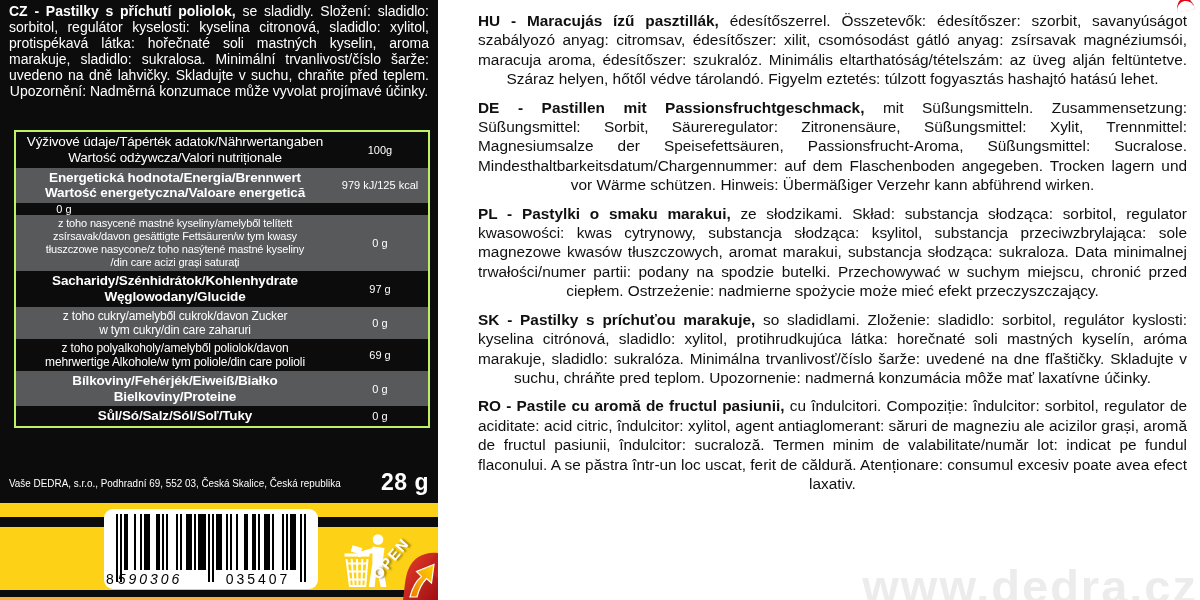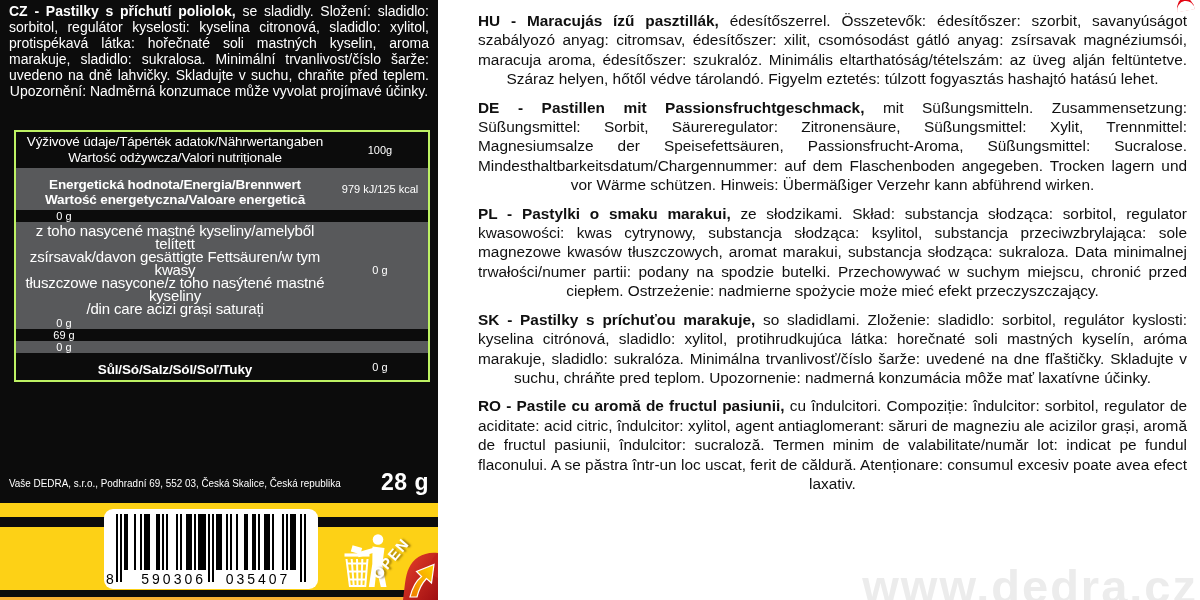--- a/index.html
+++ b/index.html
@@ -9,42 +9,42 @@
   }
   
   .label{position:absolute;left:0;top:0;width:438px;height:600px;background:var(--black,#0c0c0c);}
   .label-top{position:absolute;left:0;top:0;width:438px;height:503px;display:flex;flex-direction:column;color:#fff;overflow:hidden;}
   .title{text-align:center;font-weight:bold;font-size:19px;letter-spacing:.4px;padding-top:4px;}
   .cz{padding:3px 9px 0 9px;font-size:14px;line-height:16px;text-align:justify;text-align-last:center;height:124px;overflow:hidden;}
   .cz .lead{font-weight:bold;}
   .ntable{margin:3px 8px 0 14px;border:2px solid #bef264;}
   .row{display:flex;align-items:center;}
   .row.gray{background:var(--gray,#58595b);}
-  .row.bold .lbl{font-weight:bold;margin-top:7px;}
+  .row.bold .lbl{font-weight:bold;}
   .lbl{flex:1;text-align:center;white-space:pre-line;padding:2px 2px 2px 4px;letter-spacing:-.15px;}
   .val{width:96px;text-align:center;font-size:11px;}
   .row.lg .lbl{font-size:13.5px;line-height:15.8px;}
   .row.sm .lbl{font-size:12px;line-height:14px;}
-  .row.xs .lbl{font-size:15px;line-height:13px;}
+  .row.xs .lbl{font-size:11px;line-height:13px;}
   .mfr-row{margin-top:auto;display:flex;align-items:center;padding:4px 9px 7px 9px;}
   .mfr{font-size:11px;transform:scaleX(.9);transform-origin:left center;white-space:nowrap;}
   .weight{margin-left:auto;font-size:23px;font-weight:bold;letter-spacing:.5px;}
   
   .label-bottom{position:absolute;left:0;top:503px;width:438px;height:97px;}
   .s-y1{height:14px;background:var(--yellow,#fdd116);}
   .s-b1{height:10px;background:var(--black,#0c0c0c);}
   .s-y2{height:63px;background:var(--yellow,#fdd116);}
   .s-b2{height:7px;background:var(--black,#0c0c0c);}
   .s-o{height:3px;background:var(--orange,#f9b233);}
   .barcode-panel{position:absolute;left:104px;top:6px;width:214px;height:80px;background:#fff;border-radius:9px;}
   #bars{position:absolute;left:12px;top:5px;display:flex;align-items:flex-start;}
   #bars div{width:2px;}
   .bc-digit{position:absolute;bottom:2px;font-size:14px;color:#000;}
   .d-lead{left:0;width:12px;text-align:center;letter-spacing:0;}
-  .d-g1{left:18px;width:84px;text-align:right;letter-spacing:3px;}
+  .d-g1{left:4px;width:84px;text-align:center;letter-spacing:3px;font-style:italic;}
   .d-g2{left:112px;width:84px;text-align:center;letter-spacing:3px;}
   .tidyman{position:absolute;left:342px;top:29px;}
   .open{position:absolute;left:366px;top:47px;transform:rotate(-50deg);color:#fff;font-weight:bold;
         font-size:15px;letter-spacing:1.5px;text-shadow:1.5px 2px 2px rgba(70,45,0,.5);}
   .ribbon{position:absolute;right:0;bottom:0;width:35px;height:50px;}
   
   .right-panel{position:absolute;left:438px;top:0;width:762px;height:600px;background:#fff;
                padding:11px 13px 0 40px;box-sizing:border-box;}
   .para{font-size:15.4px;line-height:19.4px;color:#101010;text-align:justify;text-align-last:center;margin:0 0 9px 0;}
   .para b{font-weight:bold;}
@@ -76,27 +76,38 @@
         <div class="row lg bold">
           <div class="val">0 g</div>
         </div>
         <div class="row gray xs">
           <div class="lbl">z toho nasycené mastné kyseliny/amelyből telített
 zsírsavak/davon gesättigte Fettsäuren/w tym kwasy
 tłuszczowe nasycone/z toho nasýtené mastné kyseliny
 /din care acizi grași saturați</div>
           <div class="val">0 g</div>
         </div>
+        <div class="row lg bold">
+          <div class="lbl">Sacharidy/Szénhidrátok/Kohlenhydrate
+Węglowodany/Glucide</div>
+          <div class="val">97 g</div>
+        </div>
         <div class="row gray sm">
+          <div class="lbl">z toho cukry/amelyből cukrok/davon Zucker
+w tym cukry/din care zaharuri</div>
           <div class="val">0 g</div>
         </div>
         <div class="row sm">
+          <div class="lbl">z toho polyalkoholy/amelyből poliolok/davon
+mehrwertige Alkohole/w tym poliole/din care polioli</div>
           <div class="val">69 g</div>
         </div>
         <div class="row gray lg bold">
+          <div class="lbl">Bílkoviny/Fehérjék/Eiweiß/Białko
+Bielkoviny/Proteine</div>
           <div class="val">0 g</div>
         </div>
         <div class="row lg bold">
           <div class="lbl">Sůl/Só/Salz/Sól/Soľ/Tuky</div>
           <div class="val">0 g</div>
         </div>
       </div>
     <div class="mfr-row">
       <span class="mfr">Vaše DEDRA, s.r.o., Podhradní 69, 552 03, Česká Skalice, Česká republika</span>
       <span class="weight">28 g</span>

